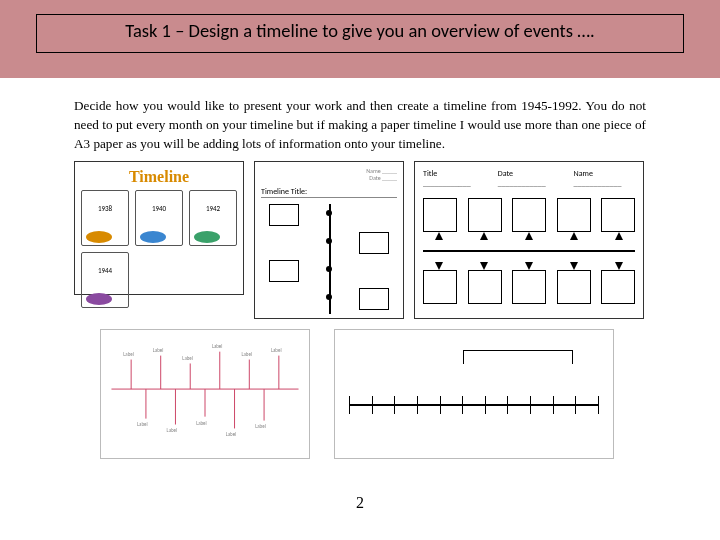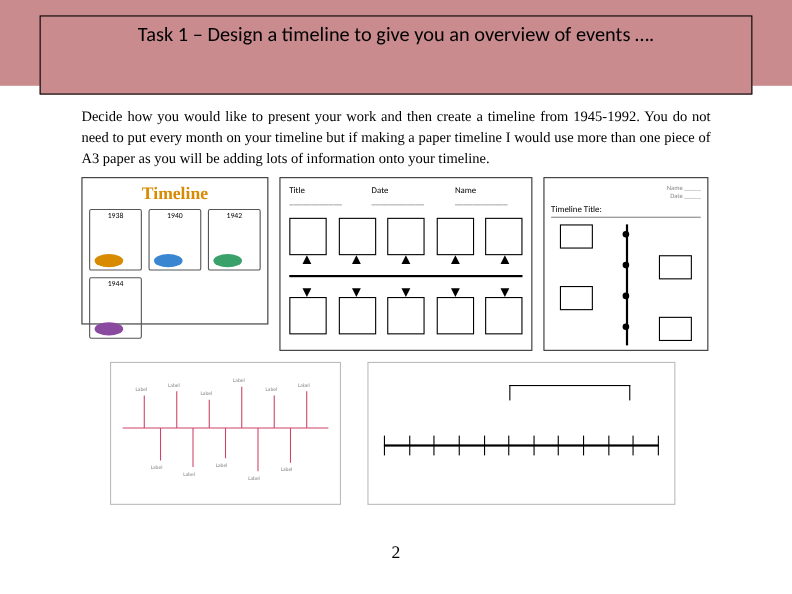--- a/index.html
+++ b/index.html
@@ -16,21 +16,21 @@
     top: 0; left: 0;
     width: 720px;
     height: 78px;
     background: #c98b8e;
   }
   .title-box {
     position: absolute;
     top: 14px;
     left: 36px;
     width: 648px;
-    height: 72px;
+    height: 39px;
     border: 1px solid #000;
     background: #c98b8e;
     padding: 4px 8px;
     text-align: center;
     font-size: 18.5px;
     line-height: 1.25;
     color: #000;
   }
   .content-img {
     position: absolute;
@@ -74,21 +74,21 @@
     grid-template-rows: repeat(2, 1fr);
     gap: 6px;
     height: 118px;
   }
   .exA-cell {
     border: 1px solid #555;
     border-radius: 2px;
     position: relative;
     font-size: 7px;
     text-align: center;
-    padding-top: 0;
+    padding-top: 13px;
   }
   .exA-cell .blob {
     position: absolute;
     bottom: 2px; left: 4px;
     width: 26px; height: 12px;
     border-radius: 50%;
   }
   
   .exB { width: 230px; height: 158px; padding: 6px 8px; }
   .exB-labels { font-size: 8px; display: flex; gap: 18px; margin-bottom: 10px; }
@@ -150,76 +150,76 @@
 
   <div class="examples-row1">
 
     <div class="example-card exA">
       <div class="exA-title">Timeline</div>
       <div class="exA-grid">
         <div class="exA-cell"><span>1938</span><div class="blob" style="background:#d88a00"></div></div>
         <div class="exA-cell"><span>1940</span><div class="blob" style="background:#3a86d0"></div></div>
         <div class="exA-cell"><span>1942</span><div class="blob" style="background:#3aa16a"></div></div>
         <div class="exA-cell"><span>1944</span><div class="blob" style="background:#8a4aa0"></div></div>
-      </div>
-    </div>
-
-    <div class="example-card exB">
-      <div class="exB-labels">
-        <span>Title</span>
-        <span>Date</span>
-        <span>Name</span>
-      </div>
-      <div class="exB-row">
-        <div class="exB-box"></div>
-        <div class="exB-box"></div>
-        <div class="exB-box"></div>
-        <div class="exB-box"></div>
-        <div class="exB-box"></div>
-      </div>
-      <div class="exB-arrows-up">
-        <div class="exB-arrow"></div>
-        <div class="exB-arrow"></div>
-        <div class="exB-arrow"></div>
-        <div class="exB-arrow"></div>
-        <div class="exB-arrow"></div>
-      </div>
-      <div class="exB-axis"></div>
-      <div class="exB-arrows-down">
-        <div class="exB-arrow"></div>
-        <div class="exB-arrow"></div>
-        <div class="exB-arrow"></div>
-        <div class="exB-arrow"></div>
-        <div class="exB-arrow"></div>
-      </div>
-      <div class="exB-row">
-        <div class="exB-box"></div>
-        <div class="exB-box"></div>
-        <div class="exB-box"></div>
-        <div class="exB-box"></div>
-        <div class="exB-box"></div>
       </div>
     </div>
 
     <div class="example-card exC">
       <div class="exC-lines">
         <div>Name _____</div>
         <div>Date _____</div>
       </div>
       <div class="exC-title">Timeline Title:</div>
       <div class="exC-body">
         <div class="exC-spine"></div>
         <div class="exC-dot" style="top:6px"></div>
         <div class="exC-node" style="top:0; left:8px"></div>
         <div class="exC-dot" style="top:34px"></div>
         <div class="exC-node" style="top:28px; right:8px"></div>
         <div class="exC-dot" style="top:62px"></div>
         <div class="exC-node" style="top:56px; left:8px"></div>
         <div class="exC-dot" style="top:90px"></div>
         <div class="exC-node" style="top:84px; right:8px"></div>
+      </div>
+    </div>
+
+    <div class="example-card exB">
+      <div class="exB-labels">
+        <span>Title</span>
+        <span>Date</span>
+        <span>Name</span>
+      </div>
+      <div class="exB-row">
+        <div class="exB-box"></div>
+        <div class="exB-box"></div>
+        <div class="exB-box"></div>
+        <div class="exB-box"></div>
+        <div class="exB-box"></div>
+      </div>
+      <div class="exB-arrows-up">
+        <div class="exB-arrow"></div>
+        <div class="exB-arrow"></div>
+        <div class="exB-arrow"></div>
+        <div class="exB-arrow"></div>
+        <div class="exB-arrow"></div>
+      </div>
+      <div class="exB-axis"></div>
+      <div class="exB-arrows-down">
+        <div class="exB-arrow"></div>
+        <div class="exB-arrow"></div>
+        <div class="exB-arrow"></div>
+        <div class="exB-arrow"></div>
+        <div class="exB-arrow"></div>
+      </div>
+      <div class="exB-row">
+        <div class="exB-box"></div>
+        <div class="exB-box"></div>
+        <div class="exB-box"></div>
+        <div class="exB-box"></div>
+        <div class="exB-box"></div>
       </div>
     </div>
 
   </div>
 
   <div class="examples-row2">
 
     <div class="exD">
       <svg viewBox="0 0 210 130">
         <line x1="10" y1="60" x2="200" y2="60" stroke="#c46" stroke-width="1"></line>

